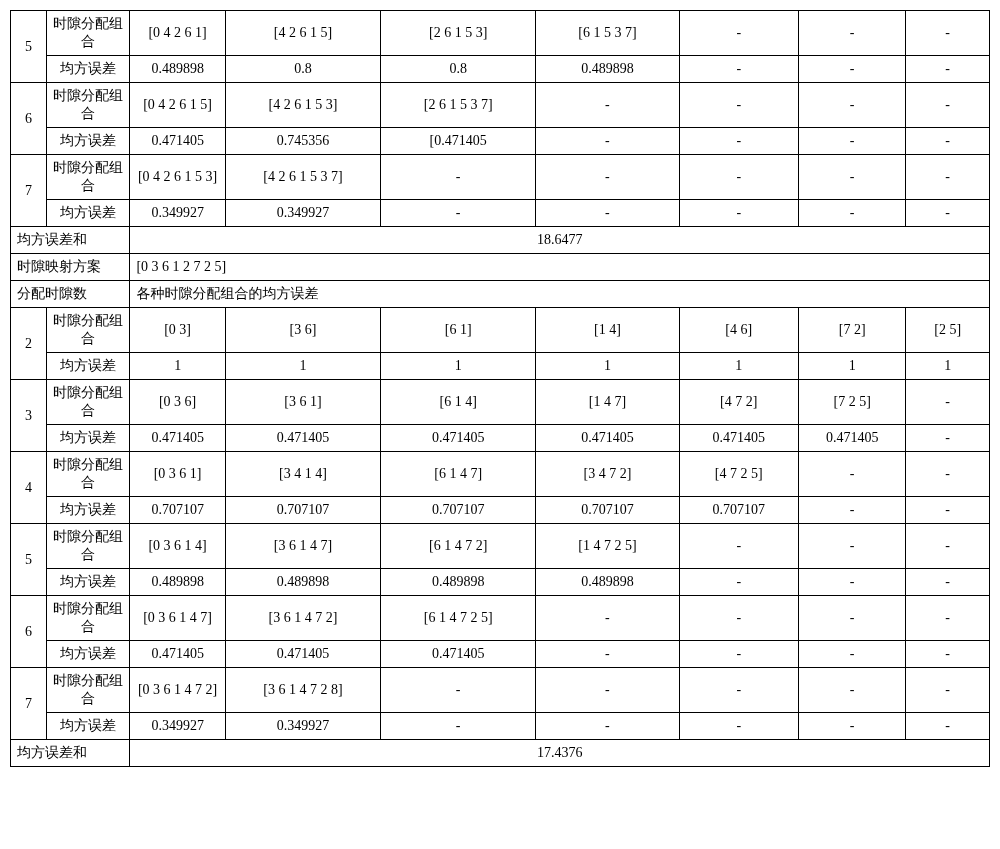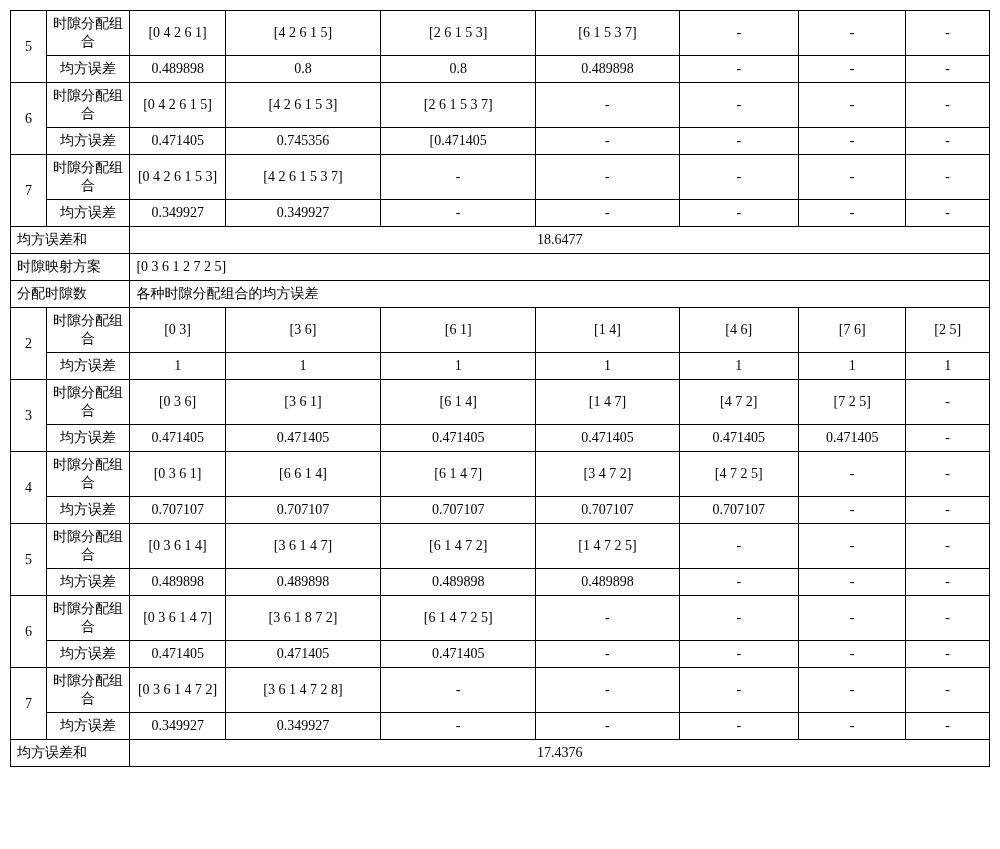--- a/index.html
+++ b/index.html
@@ -133,21 +133,21 @@
   </tr>
 
   <tr>
     <td rowspan="2">2</td>
     <td>时隙分配组合</td>
     <td>[0 3]</td>
     <td>[3 6]</td>
     <td>[6 1]</td>
     <td>[1 4]</td>
     <td>[4 6]</td>
-    <td>[7 6]</td>
+    <td>[7 2]</td>
     <td>[2 5]</td>
   </tr>
   <tr>
     <td>均方误差</td>
     <td>1</td>
     <td>1</td>
     <td>1</td>
     <td>1</td>
     <td>1</td>
     <td>1</td>
@@ -173,21 +173,21 @@
     <td>0.471405</td>
     <td>0.471405</td>
     <td>0.471405</td>
     <td>-</td>
   </tr>
 
   <tr>
     <td rowspan="2">4</td>
     <td>时隙分配组合</td>
     <td>[0 3 6 1]</td>
-    <td>[6 6 1 4]</td>
+    <td>[3 4 1 4]</td>
     <td>[6 1 4 7]</td>
     <td>[3 4 7 2]</td>
     <td>[4 7 2 5]</td>
     <td>-</td>
     <td>-</td>
   </tr>
   <tr>
     <td>均方误差</td>
     <td>0.707107</td>
     <td>0.707107</td>
@@ -217,21 +217,21 @@
     <td>0.489898</td>
     <td>-</td>
     <td>-</td>
     <td>-</td>
   </tr>
 
   <tr>
     <td rowspan="2">6</td>
     <td>时隙分配组合</td>
     <td>[0 3 6 1 4 7]</td>
-    <td>[3 6 1 8 7 2]</td>
+    <td>[3 6 1 4 7 2]</td>
     <td>[6 1 4 7 2 5]</td>
     <td>-</td>
     <td>-</td>
     <td>-</td>
     <td>-</td>
   </tr>
   <tr>
     <td>均方误差</td>
     <td>0.471405</td>
     <td>0.471405</td>

